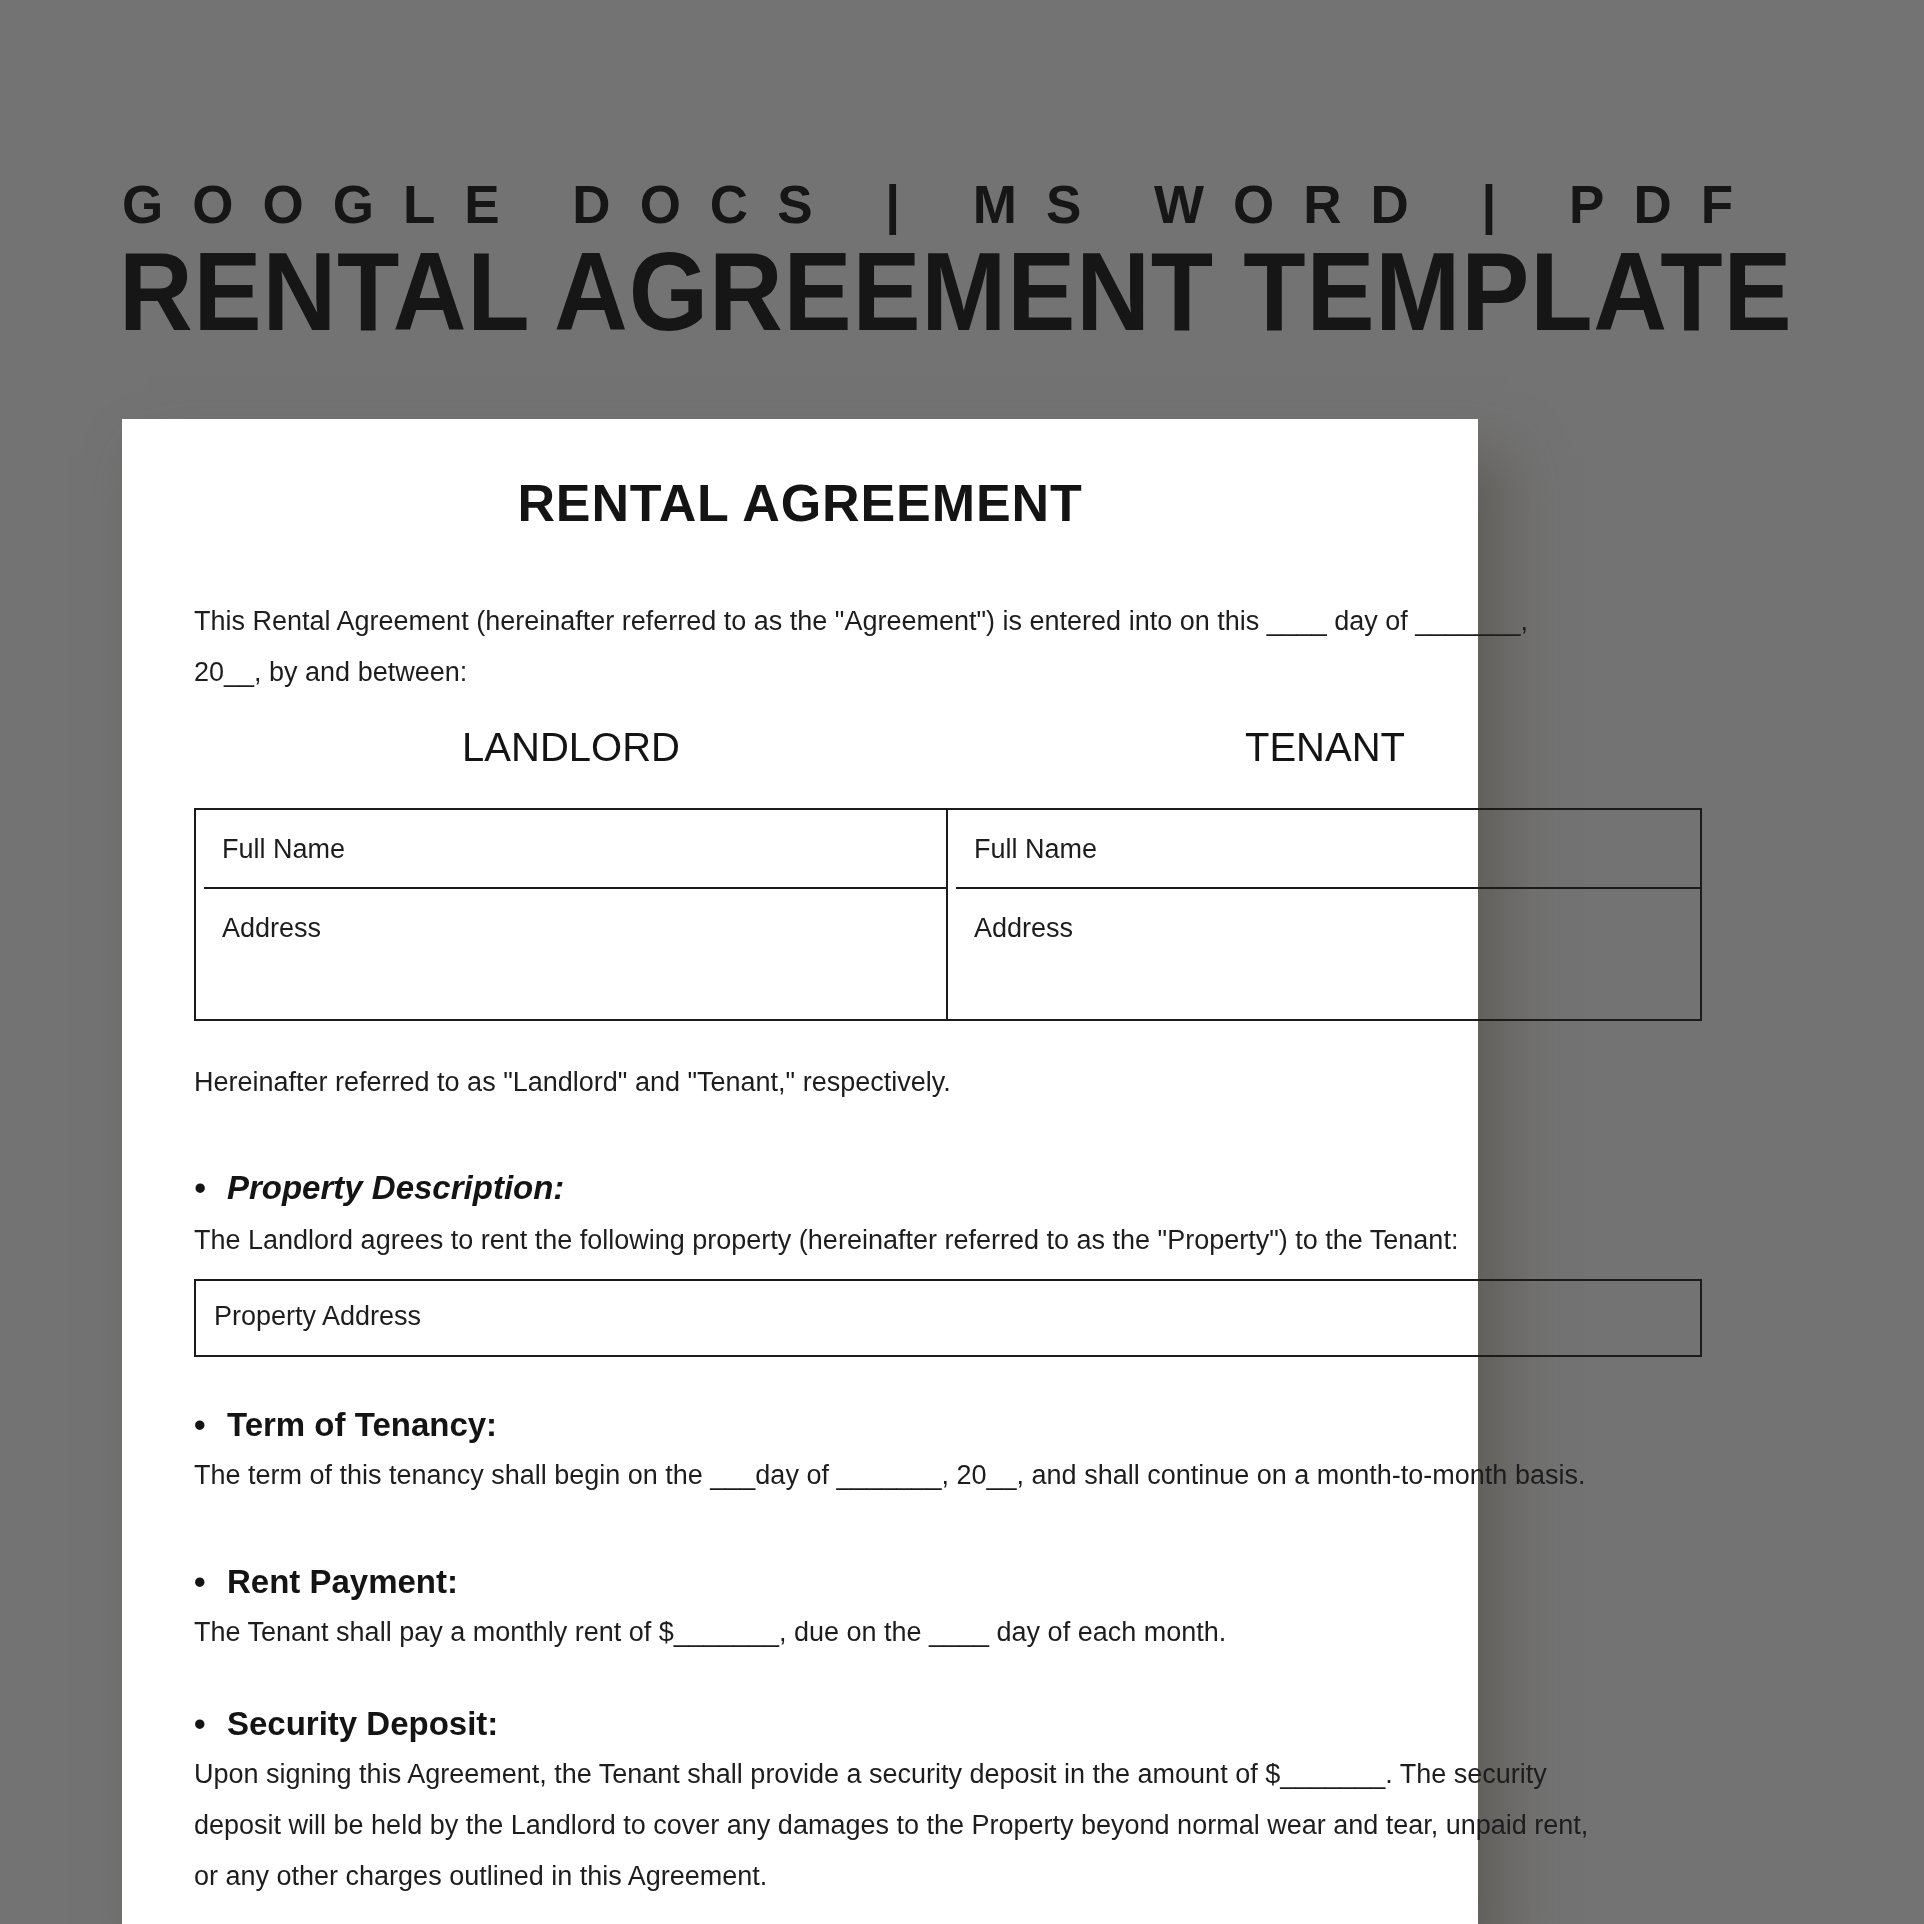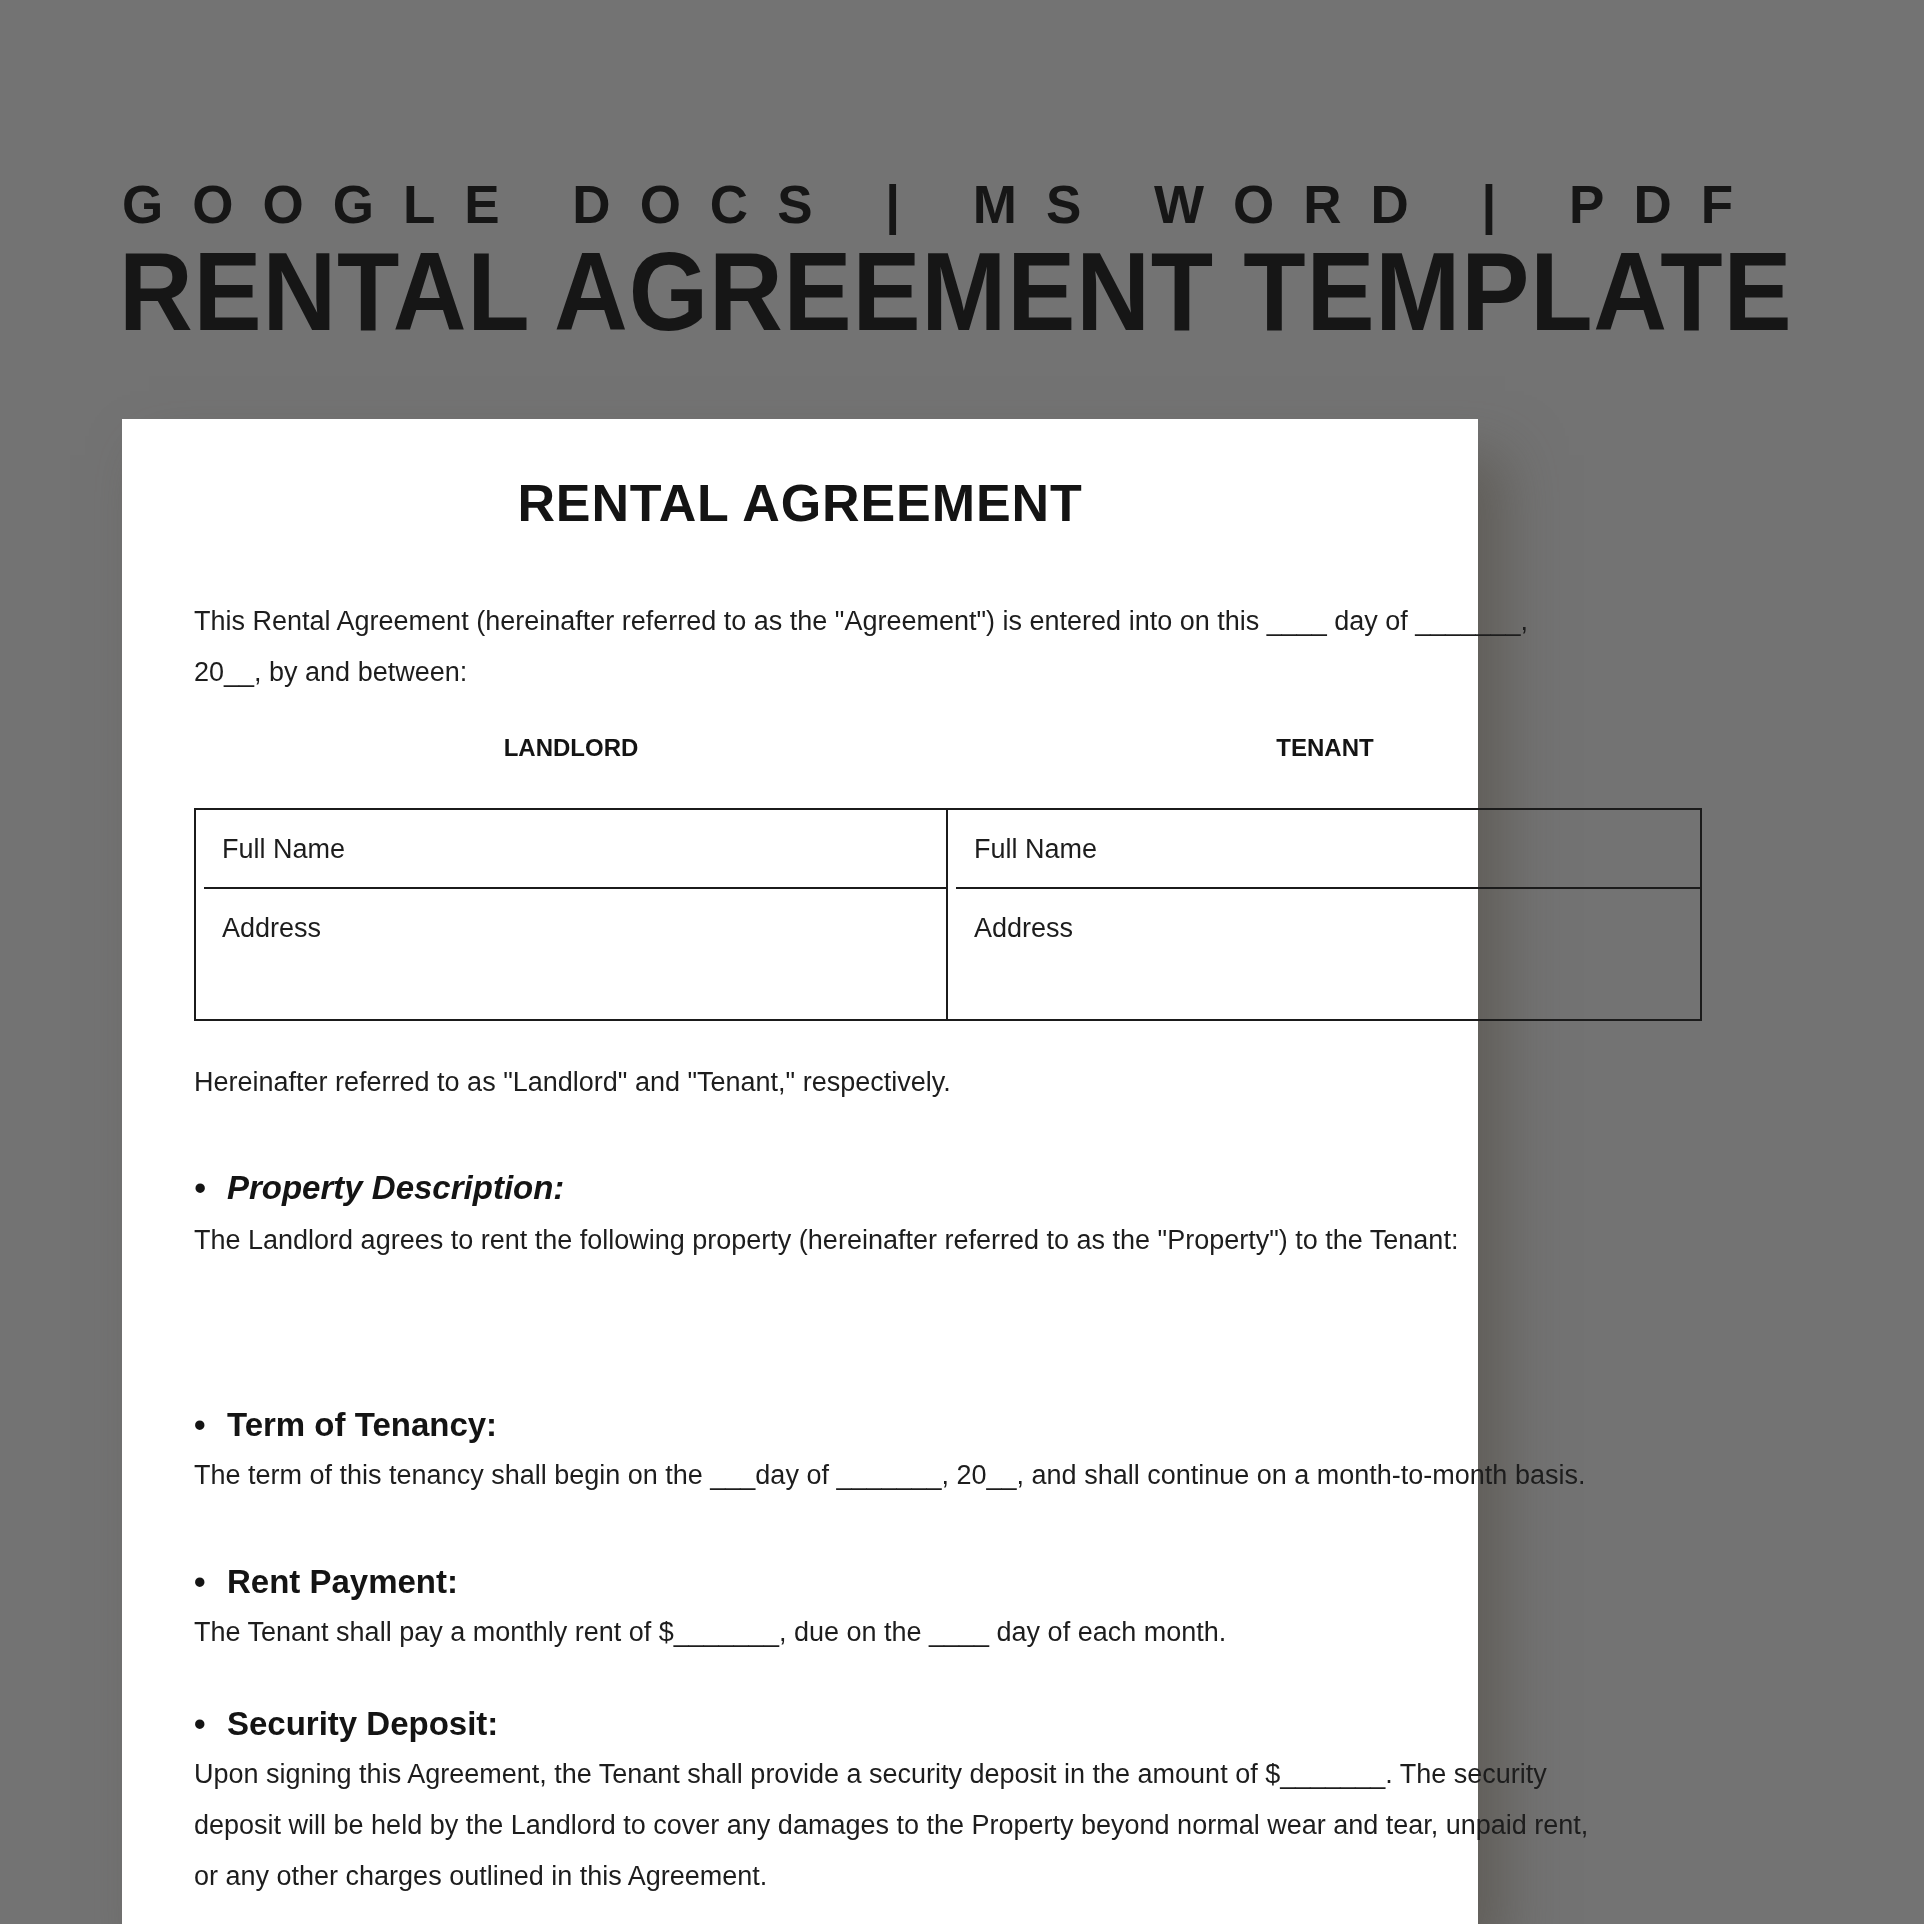--- a/index.html
+++ b/index.html
@@ -80,23 +80,23 @@
   .party-headers {
     position: absolute;
     top: 309px;
     left: 72px;
     width: 1508px;
     display: flex;
   }
   .party-headers .cell {
     width: 50%;
     text-align: center;
-    font-size: 24px;
+    font-size: 40px;
     line-height: 39px;
-    font-weight: bold;
+    font-weight: normal;
     color: #141414;
   }
 
   .party-table {
     position: absolute;
     top: 389px;
     left: 72px;
     width: 1508px;
     height: 213px;
     border: 2.7px solid #1b1b1b;
@@ -188,20 +188,23 @@
       <div class="tcell">Address</div>
     </div>
 
     <div class="body-line hereinafter">Hereinafter referred to as "Landlord" and "Tenant," respectively.</div>
 
     <div class="section-heading h-property">
       <span class="bullet">•</span><span>Property Description:</span>
     </div>
     <div class="body-line b-property">The Landlord agrees to rent the following property (hereinafter referred to as the "Property") to the Tenant:</div>
 
+    <div class="property-box">
+      <div>Property Address</div>
+    </div>
 
     <div class="section-heading h-term">
       <span class="bullet">•</span><span>Term of Tenancy:</span>
     </div>
     <div class="body-line b-term">The term of this tenancy shall begin on the ___day of _______, 20__, and shall continue on a month-to-month basis.</div>
 
     <div class="section-heading h-rent">
       <span class="bullet">•</span><span>Rent Payment:</span>
     </div>
     <div class="body-line b-rent">The Tenant shall pay a monthly rent of $_______, due on the ____ day of each month.</div>

